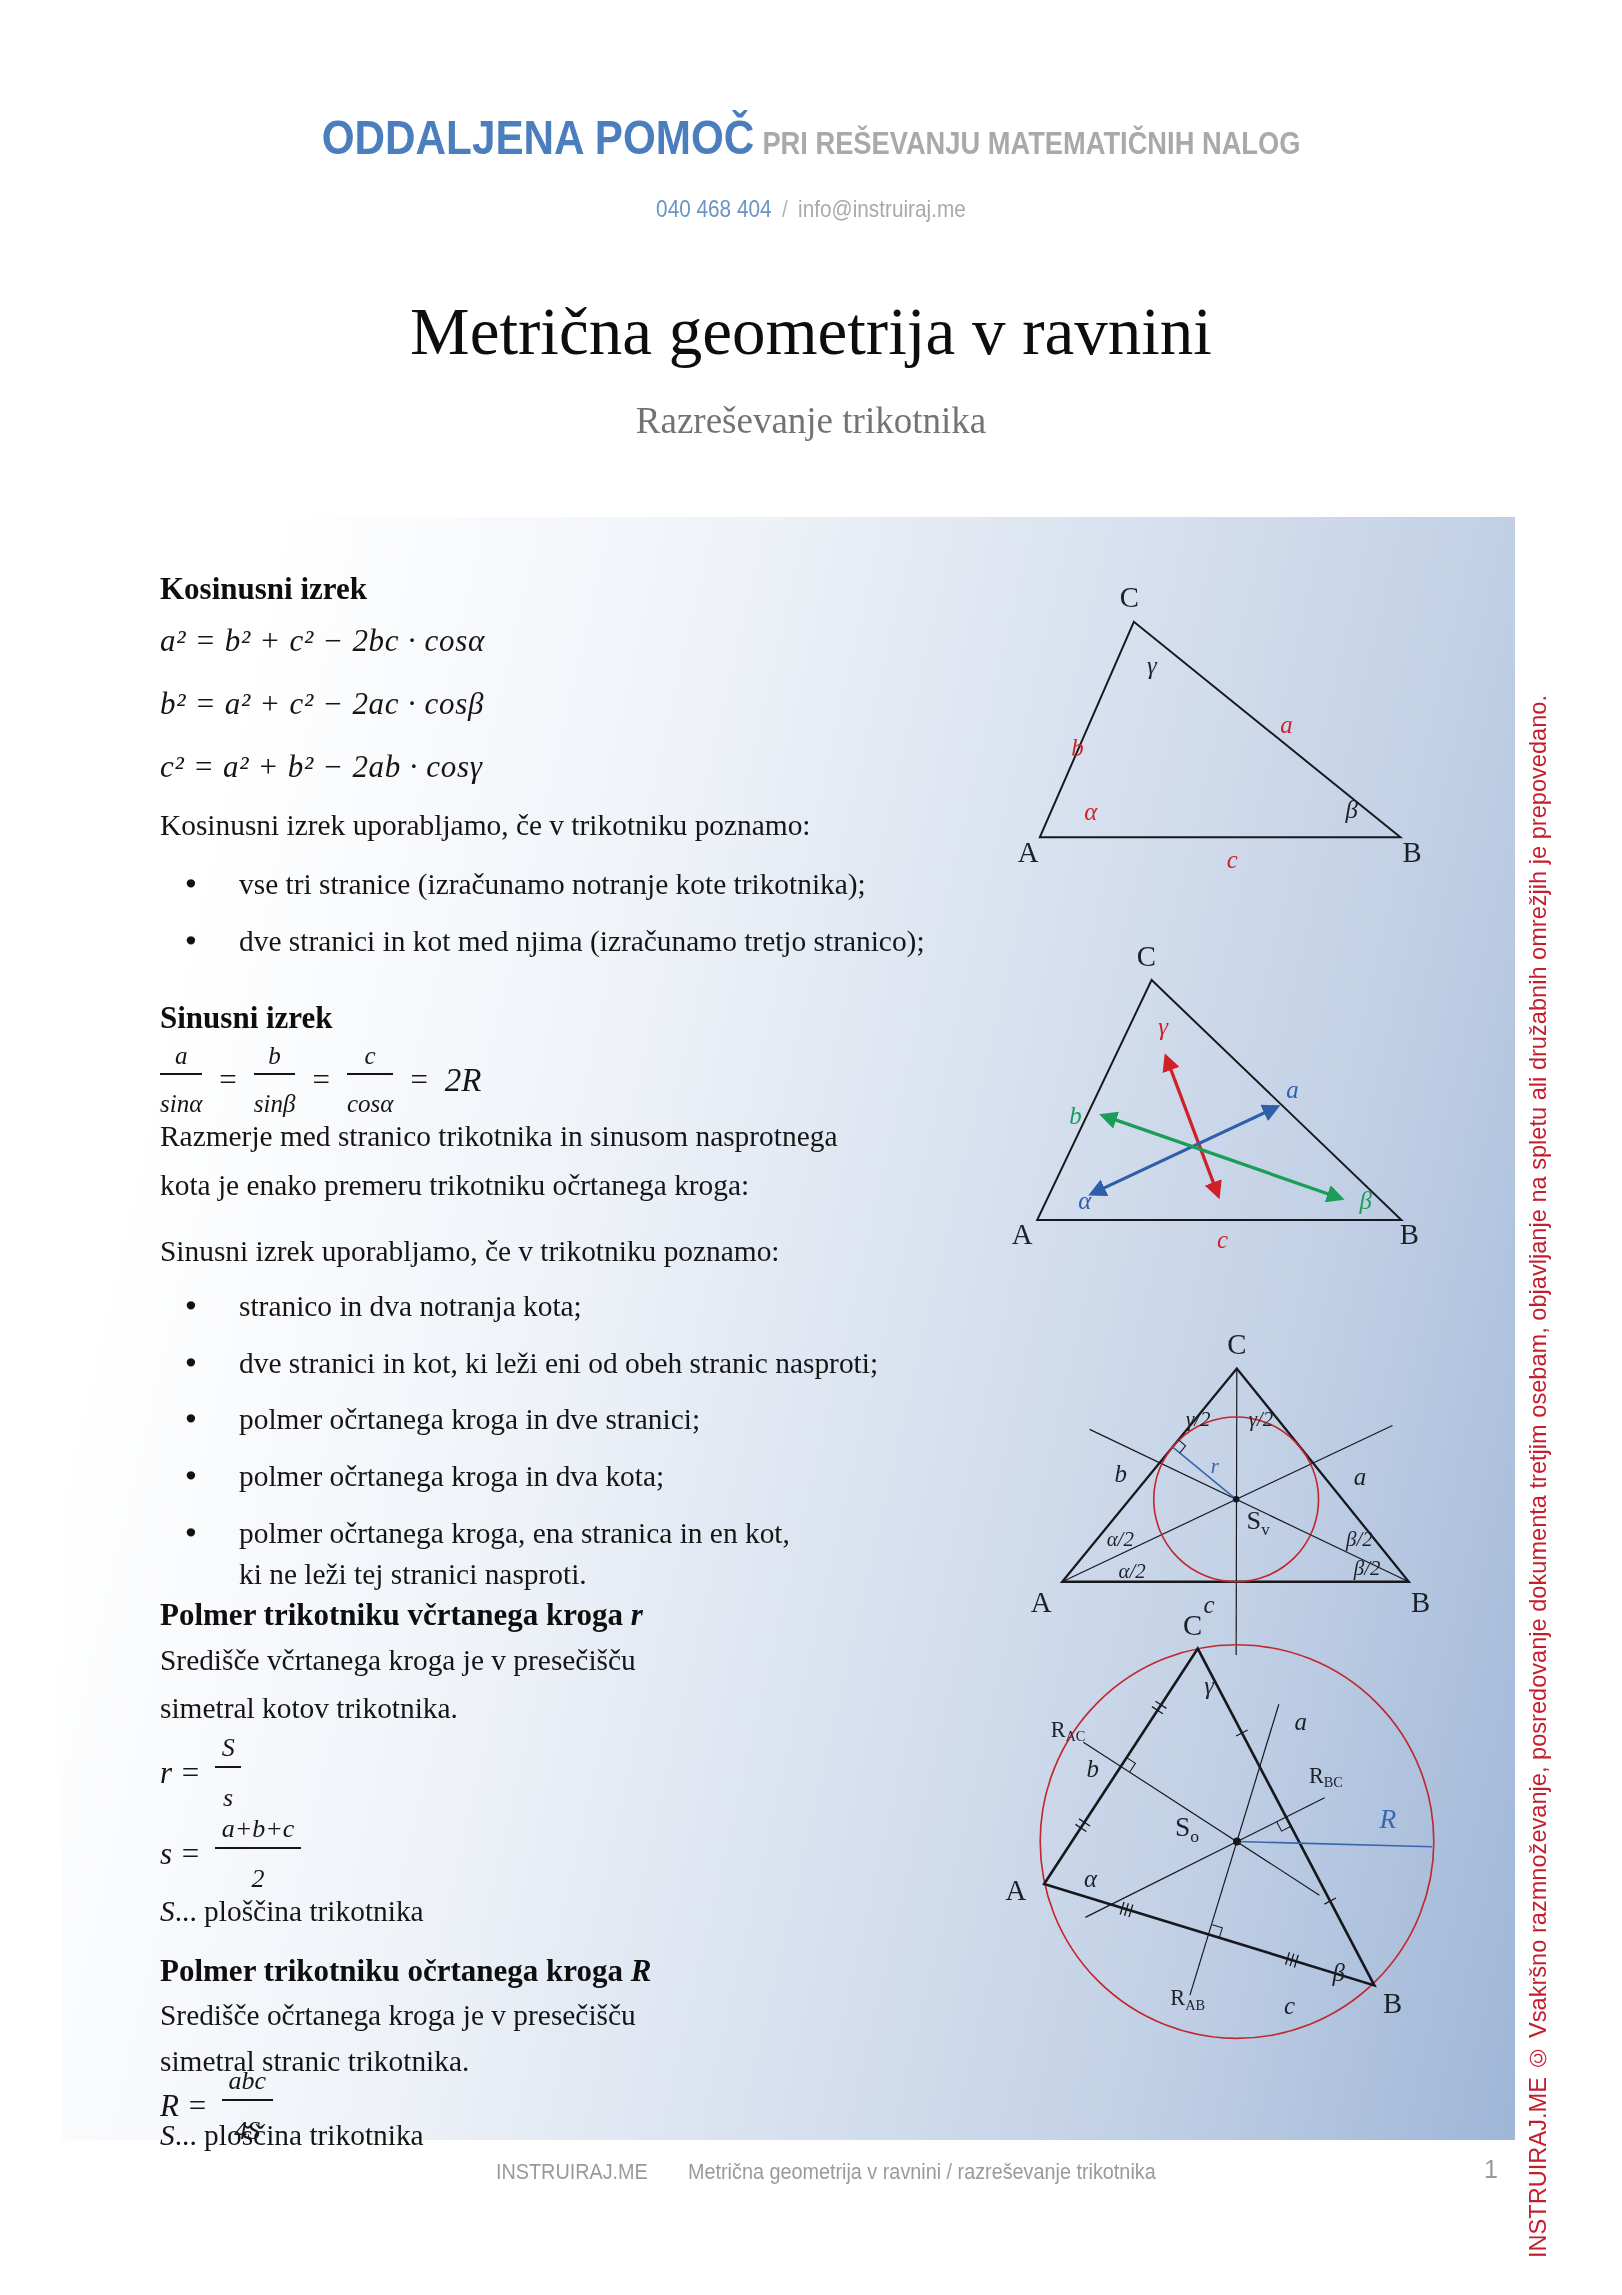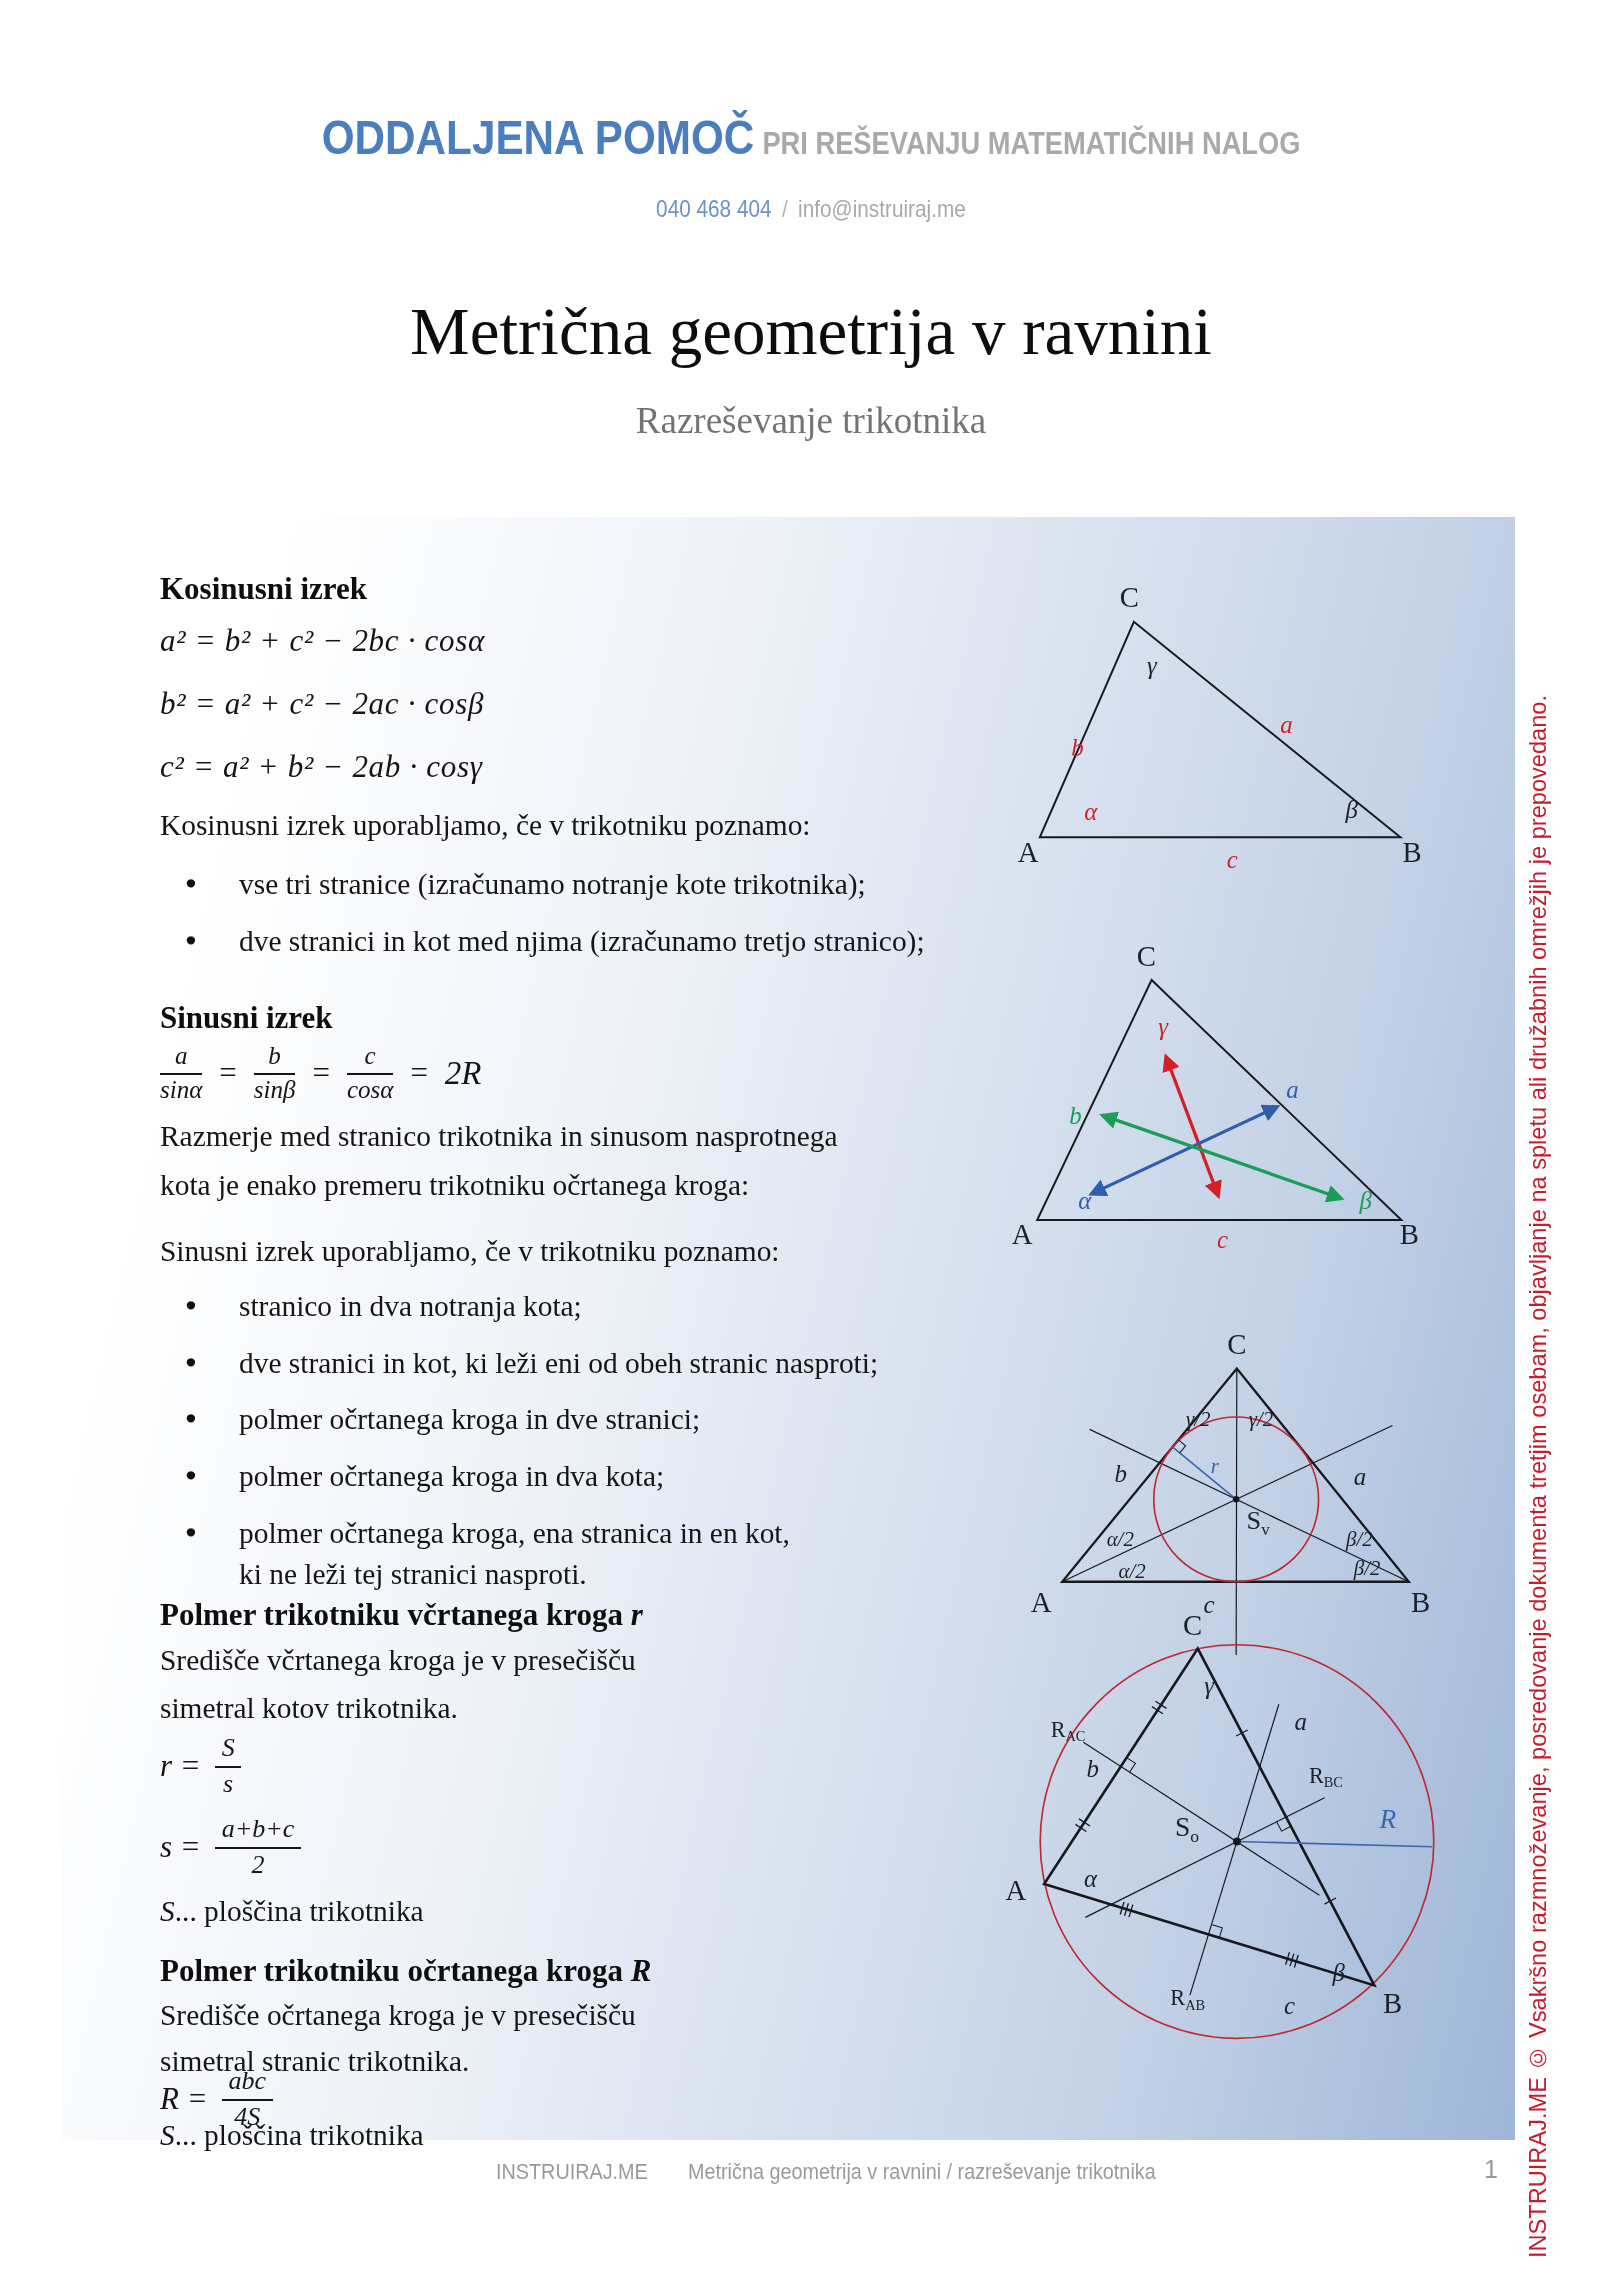--- a/index.html
+++ b/index.html
@@ -32,21 +32,21 @@
   .formula{font-size:31px;font-style:italic;color:#151515;letter-spacing:0.7px;}
 
   .bullets{display:flex;flex-direction:column;gap:15.7px;}
   .bullet{display:flex;align-items:flex-start;}
   .dot{width:54px;flex:0 0 54px;font-size:19.6px;line-height:38px;color:#111;}
   .dot::before{content:"●";}
   .btext{font-size:29.4px;line-height:41px;white-space:pre-line;}
 
   .frac{display:inline-block;text-align:center;font-style:italic;}
   .frac .num{display:block;padding:0 6.5px 3.3px;border-bottom:2px solid #151515;}
-  .frac .den{display:block;padding-top:1px;}
+  .frac .den{display:block;padding-top:15px;}
   .sine-row{display:flex;align-items:center;gap:17px;}
   .sine-row .frac{font-size:25px;}
   .sine-row .eq{font-size:31px;}
   .sine-row .rhs{font-size:33px;}
   .big-frac-row{display:flex;align-items:center;gap:14.4px;font-size:31px;}
   .big-frac-row .lhs{font-style:italic;}
   .big-frac-row .frac{font-size:26px;}
 
   
   svg{position:absolute;overflow:visible;}

